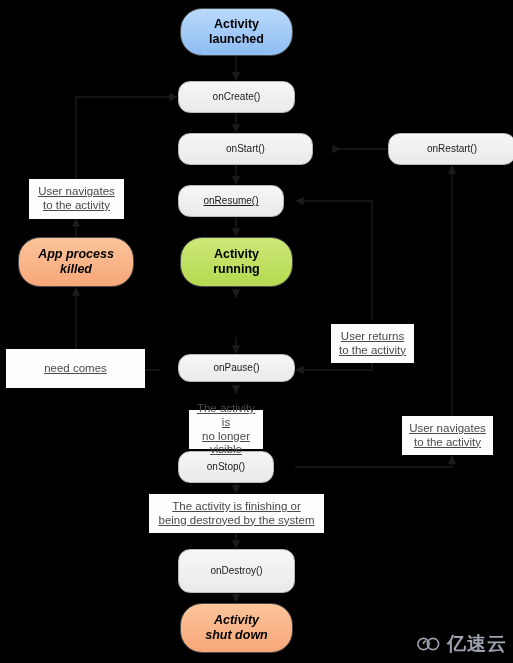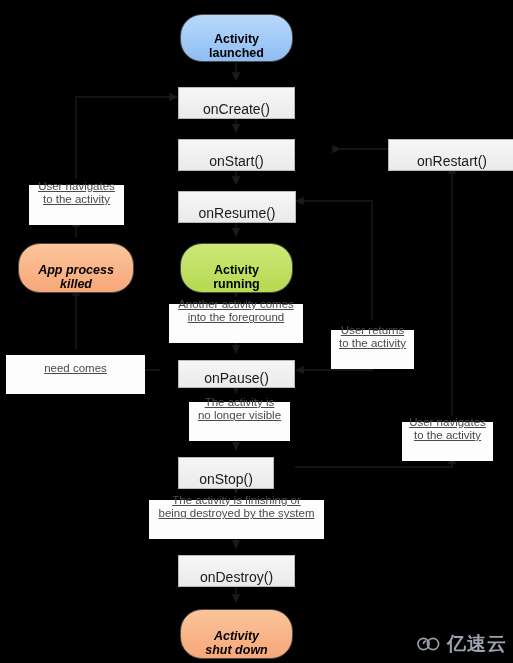--- a/index.html
+++ b/index.html
@@ -24,46 +24,45 @@
     position: absolute;
     left: 0; top: 0;
     width: 513px; height: 663px;
     pointer-events: none;
   }
 
   
   .node {
     position: absolute;
     display: flex;
-    align-items: flex-end;
+    align-items: center;
     justify-content: center;
     text-align: center;
     line-height: 1.18;
-    margin-top: 6px;
   }
 
   
   .state {
     border-radius: 22px;
     border: 1px solid #4a4a4a;
     font-weight: bold;
     font-size: 12.5px;
     color: #000000;
     box-shadow: 0 1px 2px rgba(0,0,0,0.5);
   }
   .state-blue  { background: linear-gradient(#b9d9fb, #8ebdf2); }
   .state-green { background: linear-gradient(#cde878, #b5d950); }
   .state-orange{ background: linear-gradient(#fbc49a, #f7a779); font-style: italic; }
 
   
   .method {
     background: linear-gradient(#f6f6f6, #eaeaea);
     border: 1px solid #b8b8b8;
-    border-radius: 0;
-    font-size: 14px;
+    border-radius: 12px;
+    font-size: 10px;
     color: #1a1a1a;
   }
 
   
   .label {
     background: #fdfdfd;
     border: 1px solid #fdfdfd;
     font-size: 11.5px;
     color: #4a4a4a;
     padding: 17px 4px;
@@ -153,60 +152,54 @@
 
   <div class="node state state-orange" style="left:180px; top:603px; width:113px; height:50px;">
     <div>
       <span>Activity</span>
       <span>shut down</span>
     </div>
   </div>
 
   <div class="node method" style="left:178px; top:81px; width:117px; height:32px;">onCreate()</div>
 
-  <div class="node method" style="left:178px; top:133px; width:117px; height:32px;">onStart()</div>
+  <div class="node method" style="left:178px; top:133px; width:135px; height:32px;">onStart()</div>
 
   <div class="node method" style="left:388px; top:133px; width:128px; height:32px;">onRestart()</div>
 
-  <div class="node method" style="left:178px; top:185px; width:118px; height:32px;">onResume()</div>
+  <div class="node method" style="left:178px; top:185px; width:106px; height:32px;text-decoration:underline;">onResume()</div>
 
   <div class="node method" style="left:178px; top:354px; width:117px; height:28px;">onPause()</div>
 
   <div class="node method" style="left:178px; top:451px; width:96px; height:32px;">onStop()</div>
 
-  <div class="node method" style="left:178px; top:549px; width:117px; height:32px;">onDestroy()</div>
+  <div class="node method" style="left:178px; top:549px; width:117px; height:44px;">onDestroy()</div>
 
   <div class="node label" style="left:29px; top:179px; width:95px; height:40px;">
     <div>
       <span>User navigates</span>
       <span>to the activity</span>
     </div>
   </div>
 
-  <div class="node label" style="left:169px; top:298px; width:134px; height:39px;">
-    <div>
-      <span>Another activity comes</span>
-      <span>into the foreground</span>
-    </div>
-  </div>
 
   <div class="node label" style="left:331px; top:324px; width:83px; height:39px;">
     <div>
       <span>User returns</span>
       <span>to the activity</span>
     </div>
   </div>
 
   <div class="node label" style="left:6px; top:349px; width:139px; height:39px;">
     <div>
       <span>need comes</span>
     </div>
   </div>
 
-  <div class="node label" style="left:189px; top:396px; width:101px; height:39px;">
+  <div class="node label" style="left:189px; top:410px; width:74px; height:39px;">
     <div>
       <span>The activity is</span>
       <span>no longer visible</span>
     </div>
   </div>
 
   <div class="node label" style="left:402px; top:416px; width:91px; height:39px;">
     <div>
       <span>User navigates</span>
       <span>to the activity</span>

